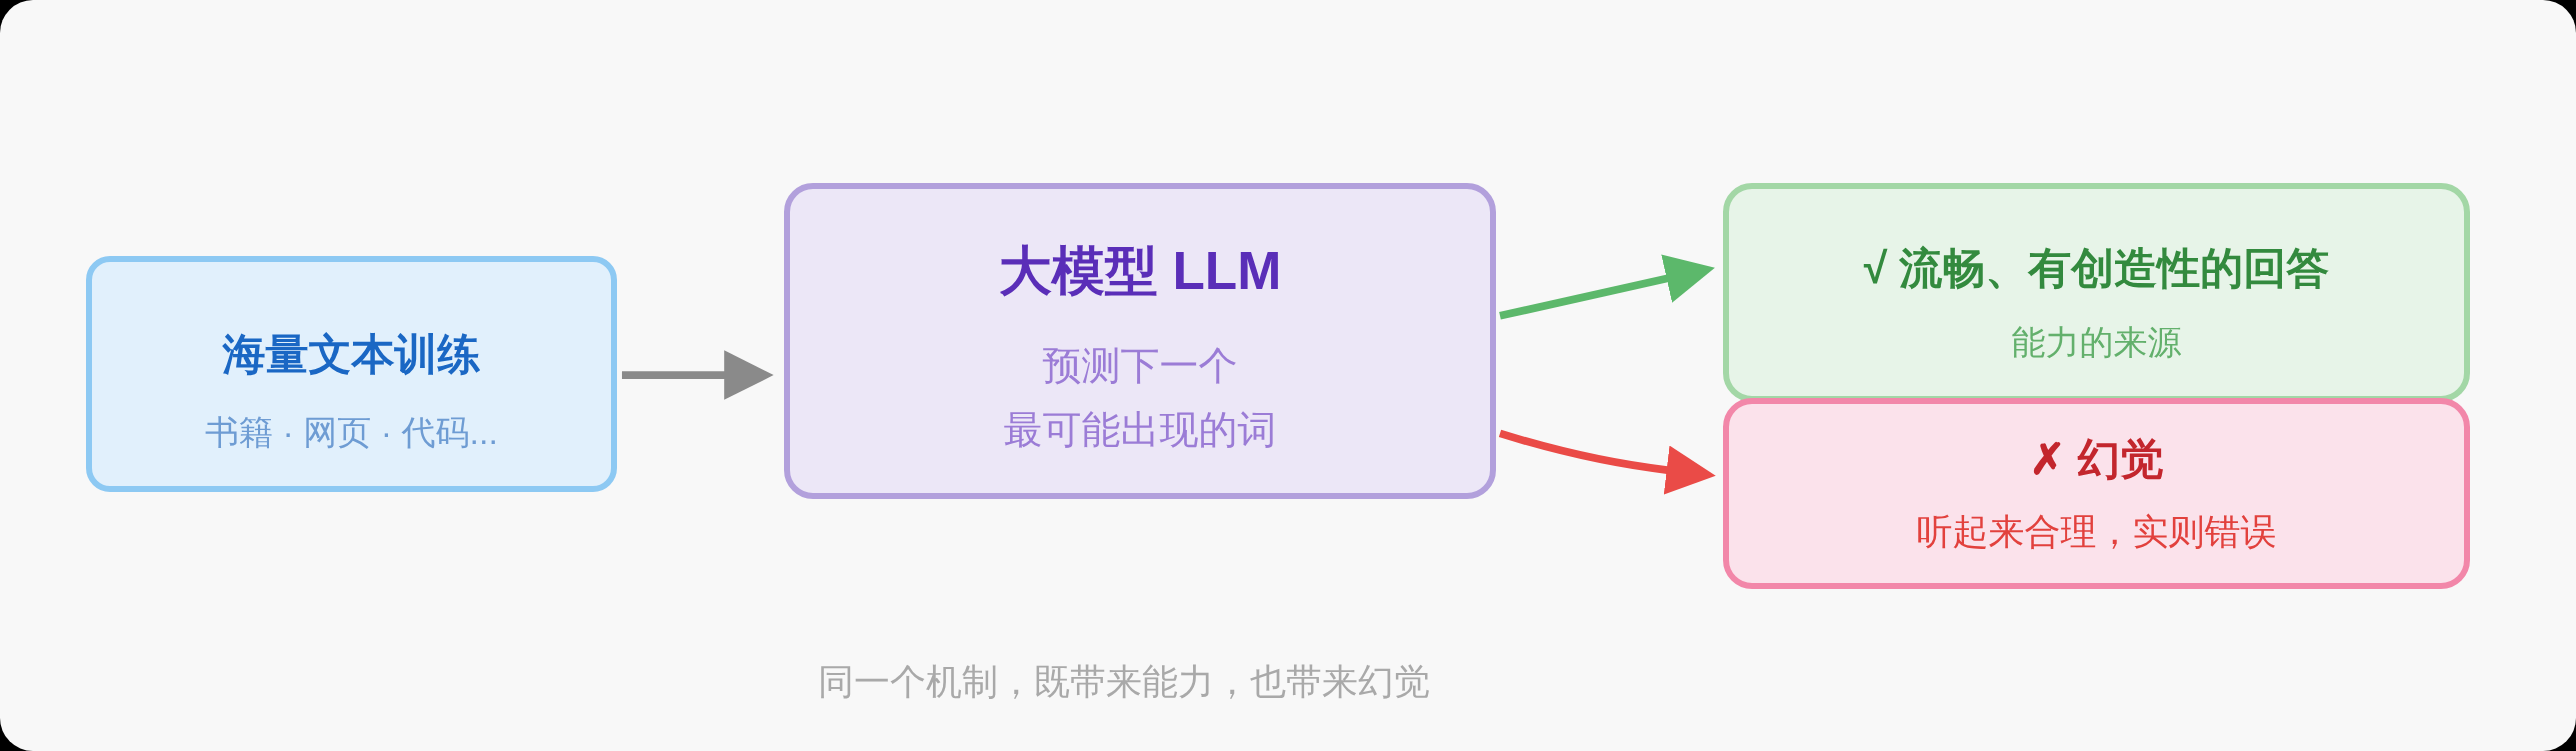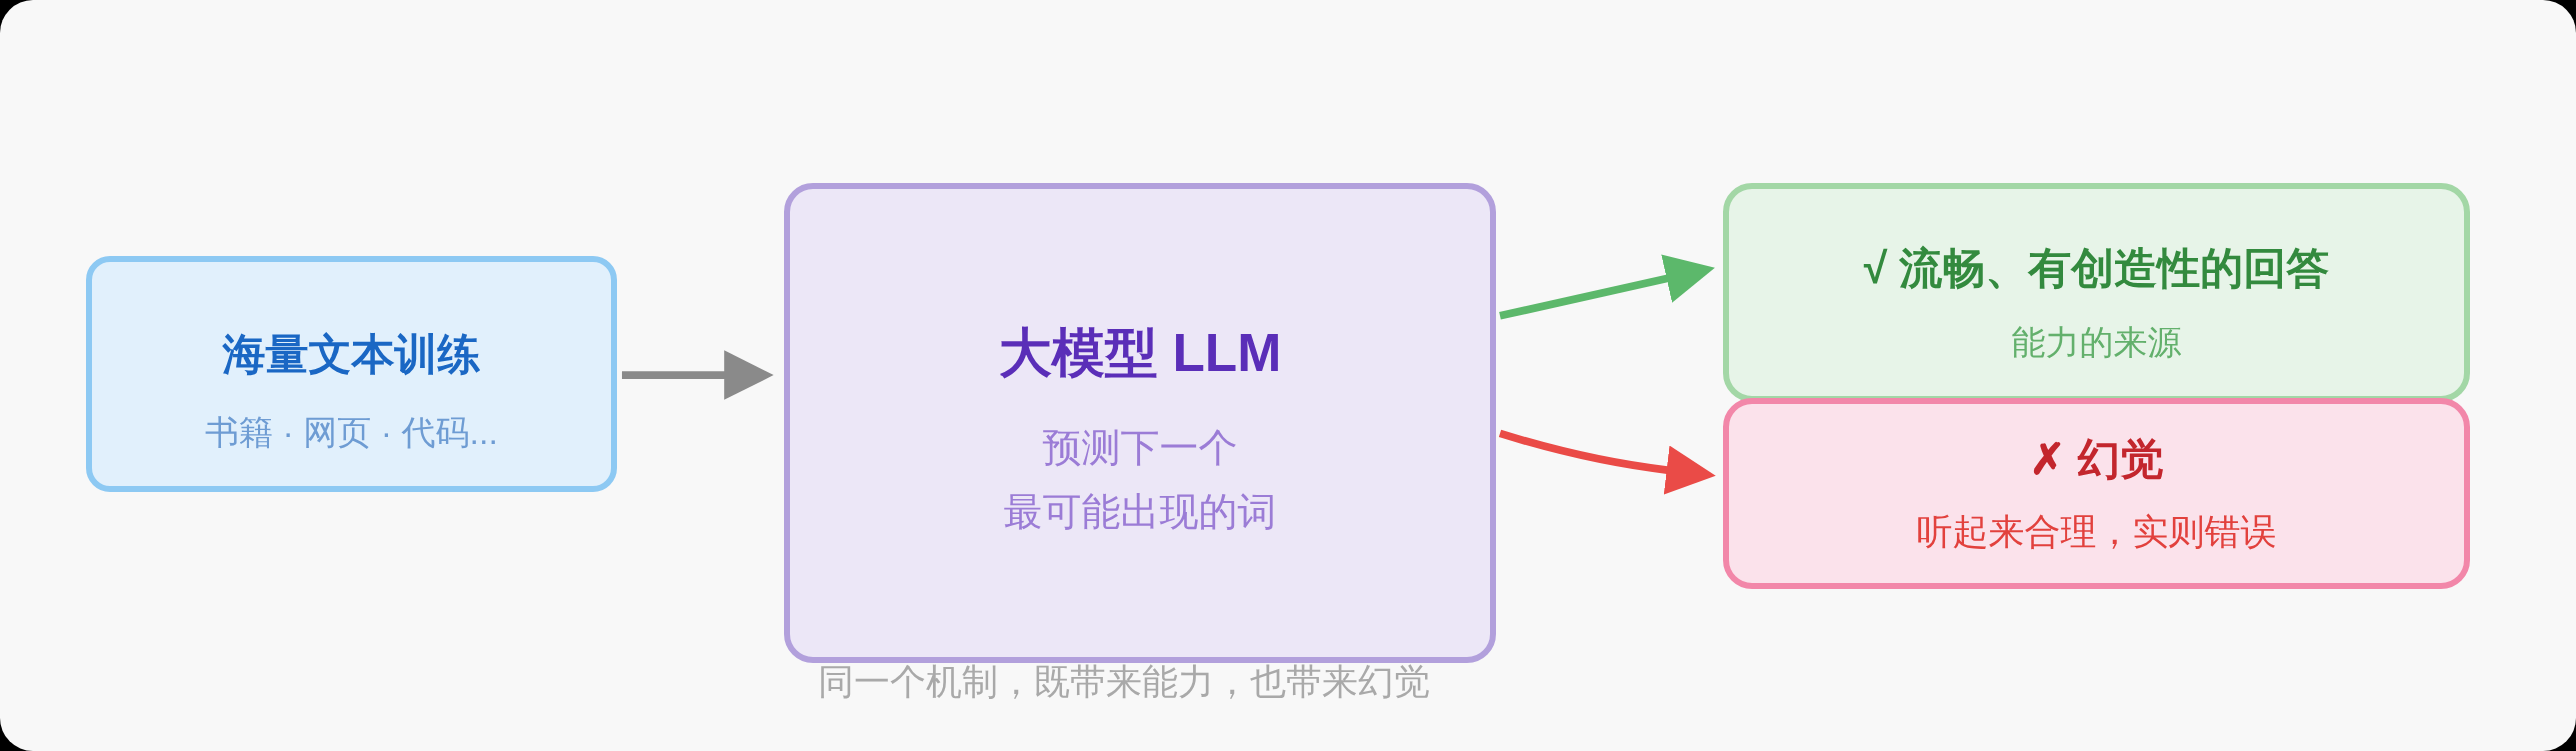--- a/index.html
+++ b/index.html
@@ -56,21 +56,21 @@
     border-color: #8dc9f3;
     border-radius: 24px;
     gap: 39px;
   }
   .node-training .title    { font-size: 43px; color: #1a67c4; margin-top: 34px; }
   .node-training .subtitle { font-size: 34px; color: #6e9cd3; }
 
   
   .node-llm {
     left: 784px; top: 183px;
-    width: 712px; height: 480px;
+    width: 712px; height: 316px;
     background: #ece7f7;
     border-color: #b2a0dc;
     border-radius: 29px;
     gap: 37px;
     padding-top: 24px;
   }
   .node-llm .title    { font-size: 53px; color: #5a2eb8; }
   .node-llm .subtitle { font-size: 39px; color: #9b7cd6; line-height: 1.63; }
 
   

